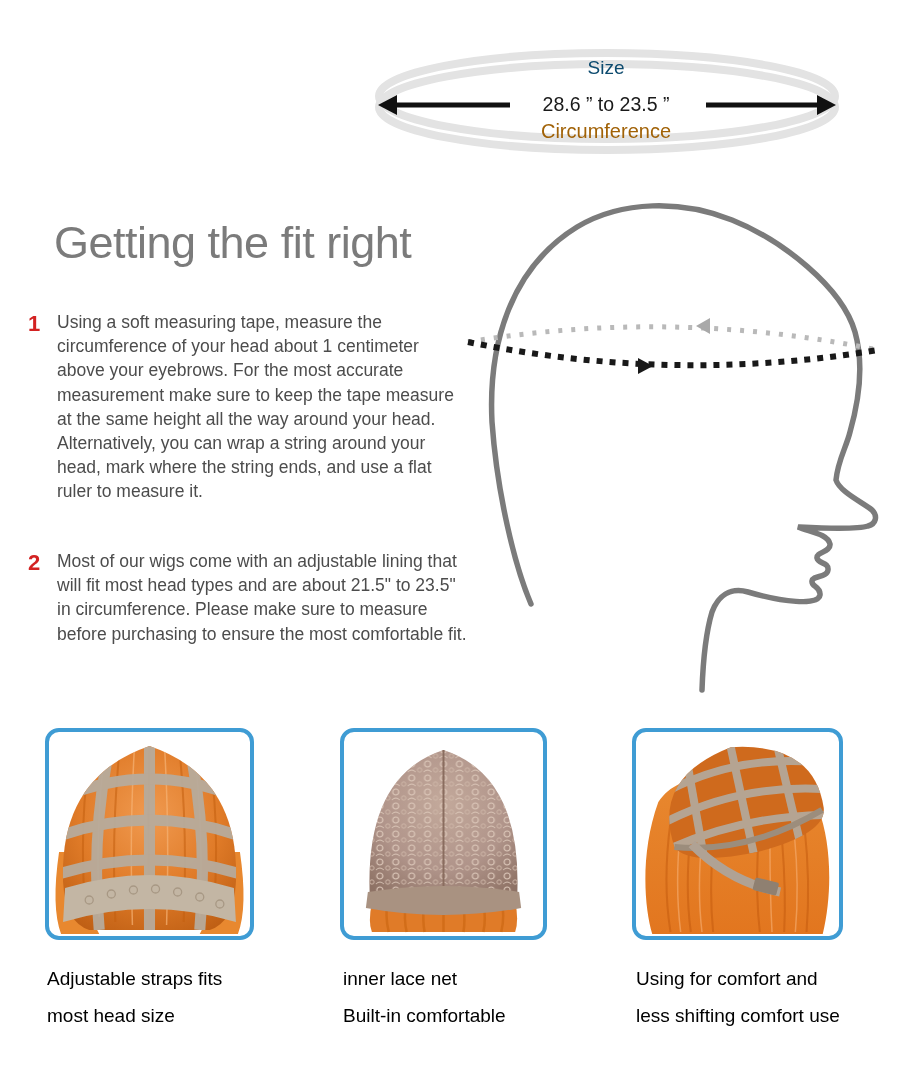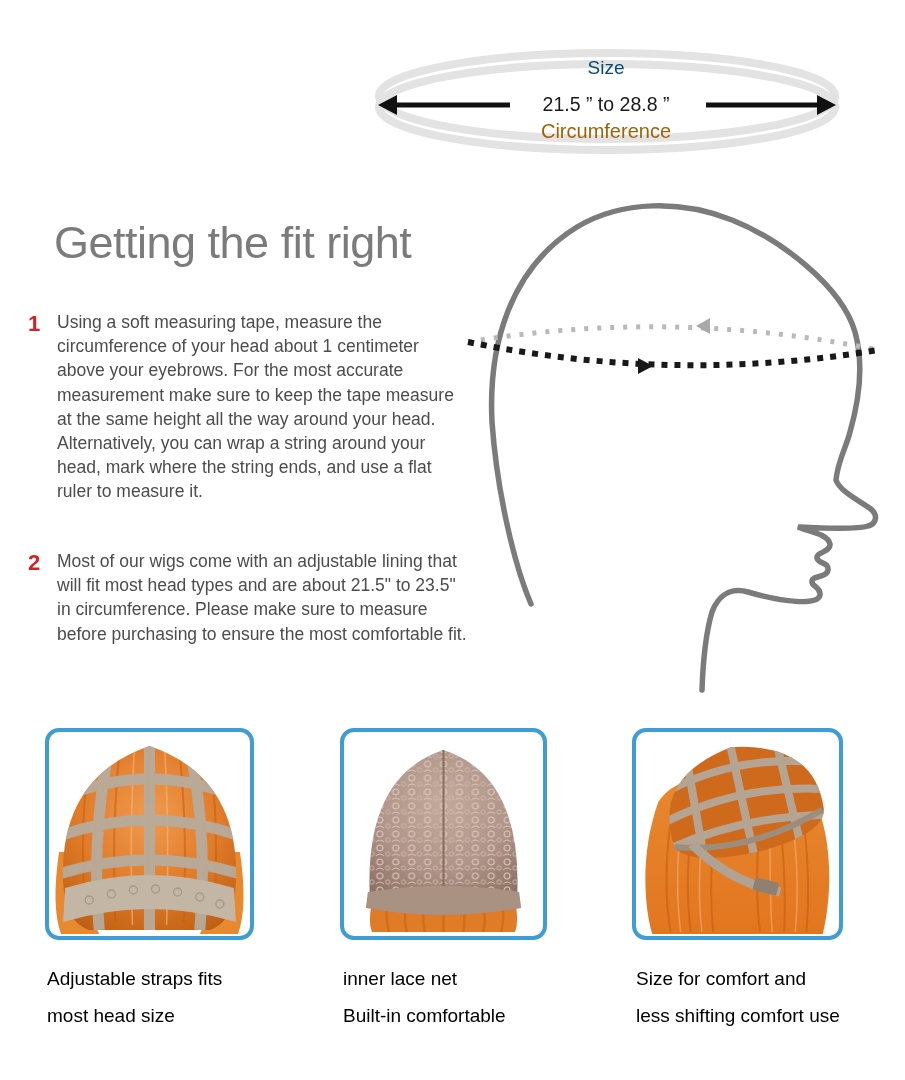--- a/index.html
+++ b/index.html
@@ -45,21 +45,21 @@
   <ellipse cx="239" cy="50" rx="228" ry="43" fill="none" stroke="#e3e3e3" stroke-width="8"></ellipse>
   <ellipse cx="239" cy="61" rx="228" ry="43" fill="none" stroke="#e3e3e3" stroke-width="8"></ellipse>
   <g stroke="#111" stroke-width="5">
     <line x1="22" y1="59" x2="142" y2="59"></line>
     <line x1="338" y1="59" x2="456" y2="59"></line>
   </g>
   <polygon points="10,59 29,49 29,69" fill="#111"></polygon>
   <polygon points="468,59 449,49 449,69" fill="#111"></polygon>
 </svg>
 <div class="abs size-label">Size</div>
-<div class="abs range-label">21.5 ” to 28.8 ”</div>
+<div class="abs range-label">28.6 ” to 23.5 ”</div>
 <div class="abs circ-label">Circumference</div>
 
 <div class="abs heading">Getting the fit right</div>
 
 <div class="abs step-number" id="step1-num">1</div>
 <div class="abs step-text" id="step1-text">Using a soft measuring tape, measure the circumference of your head about 1 centimeter above your eyebrows. For the most accurate measurement make sure to keep the tape measure at the same height all the way around your head. Alternatively, you can wrap a string around your head, mark where the string ends, and use a flat ruler to measure it.</div>
 <div class="abs step-number" id="step2-num">2</div>
 <div class="abs step-text" id="step2-text">Most of our wigs come with an adjustable lining that will fit most head types and are about 21.5" to 23.5" in circumference. Please make sure to measure before purchasing to ensure the most comfortable fit.</div>
 
 <svg class="abs" style="left:452px;top:192px" width="445" height="510" viewBox="0 0 445 510">
@@ -218,15 +218,15 @@
 
 <div class="abs caption" id="cap1">
   <div>Adjustable straps fits</div>
   <div>most head size</div>
 </div>
 <div class="abs caption" id="cap2">
   <div>inner lace net</div>
   <div>Built-in comfortable</div>
 </div>
 <div class="abs caption" id="cap3">
-  <div>Size for comfort and</div>
+  <div>Using for comfort and</div>
   <div>less shifting comfort use</div>
 </div>
 
 </body></html>

